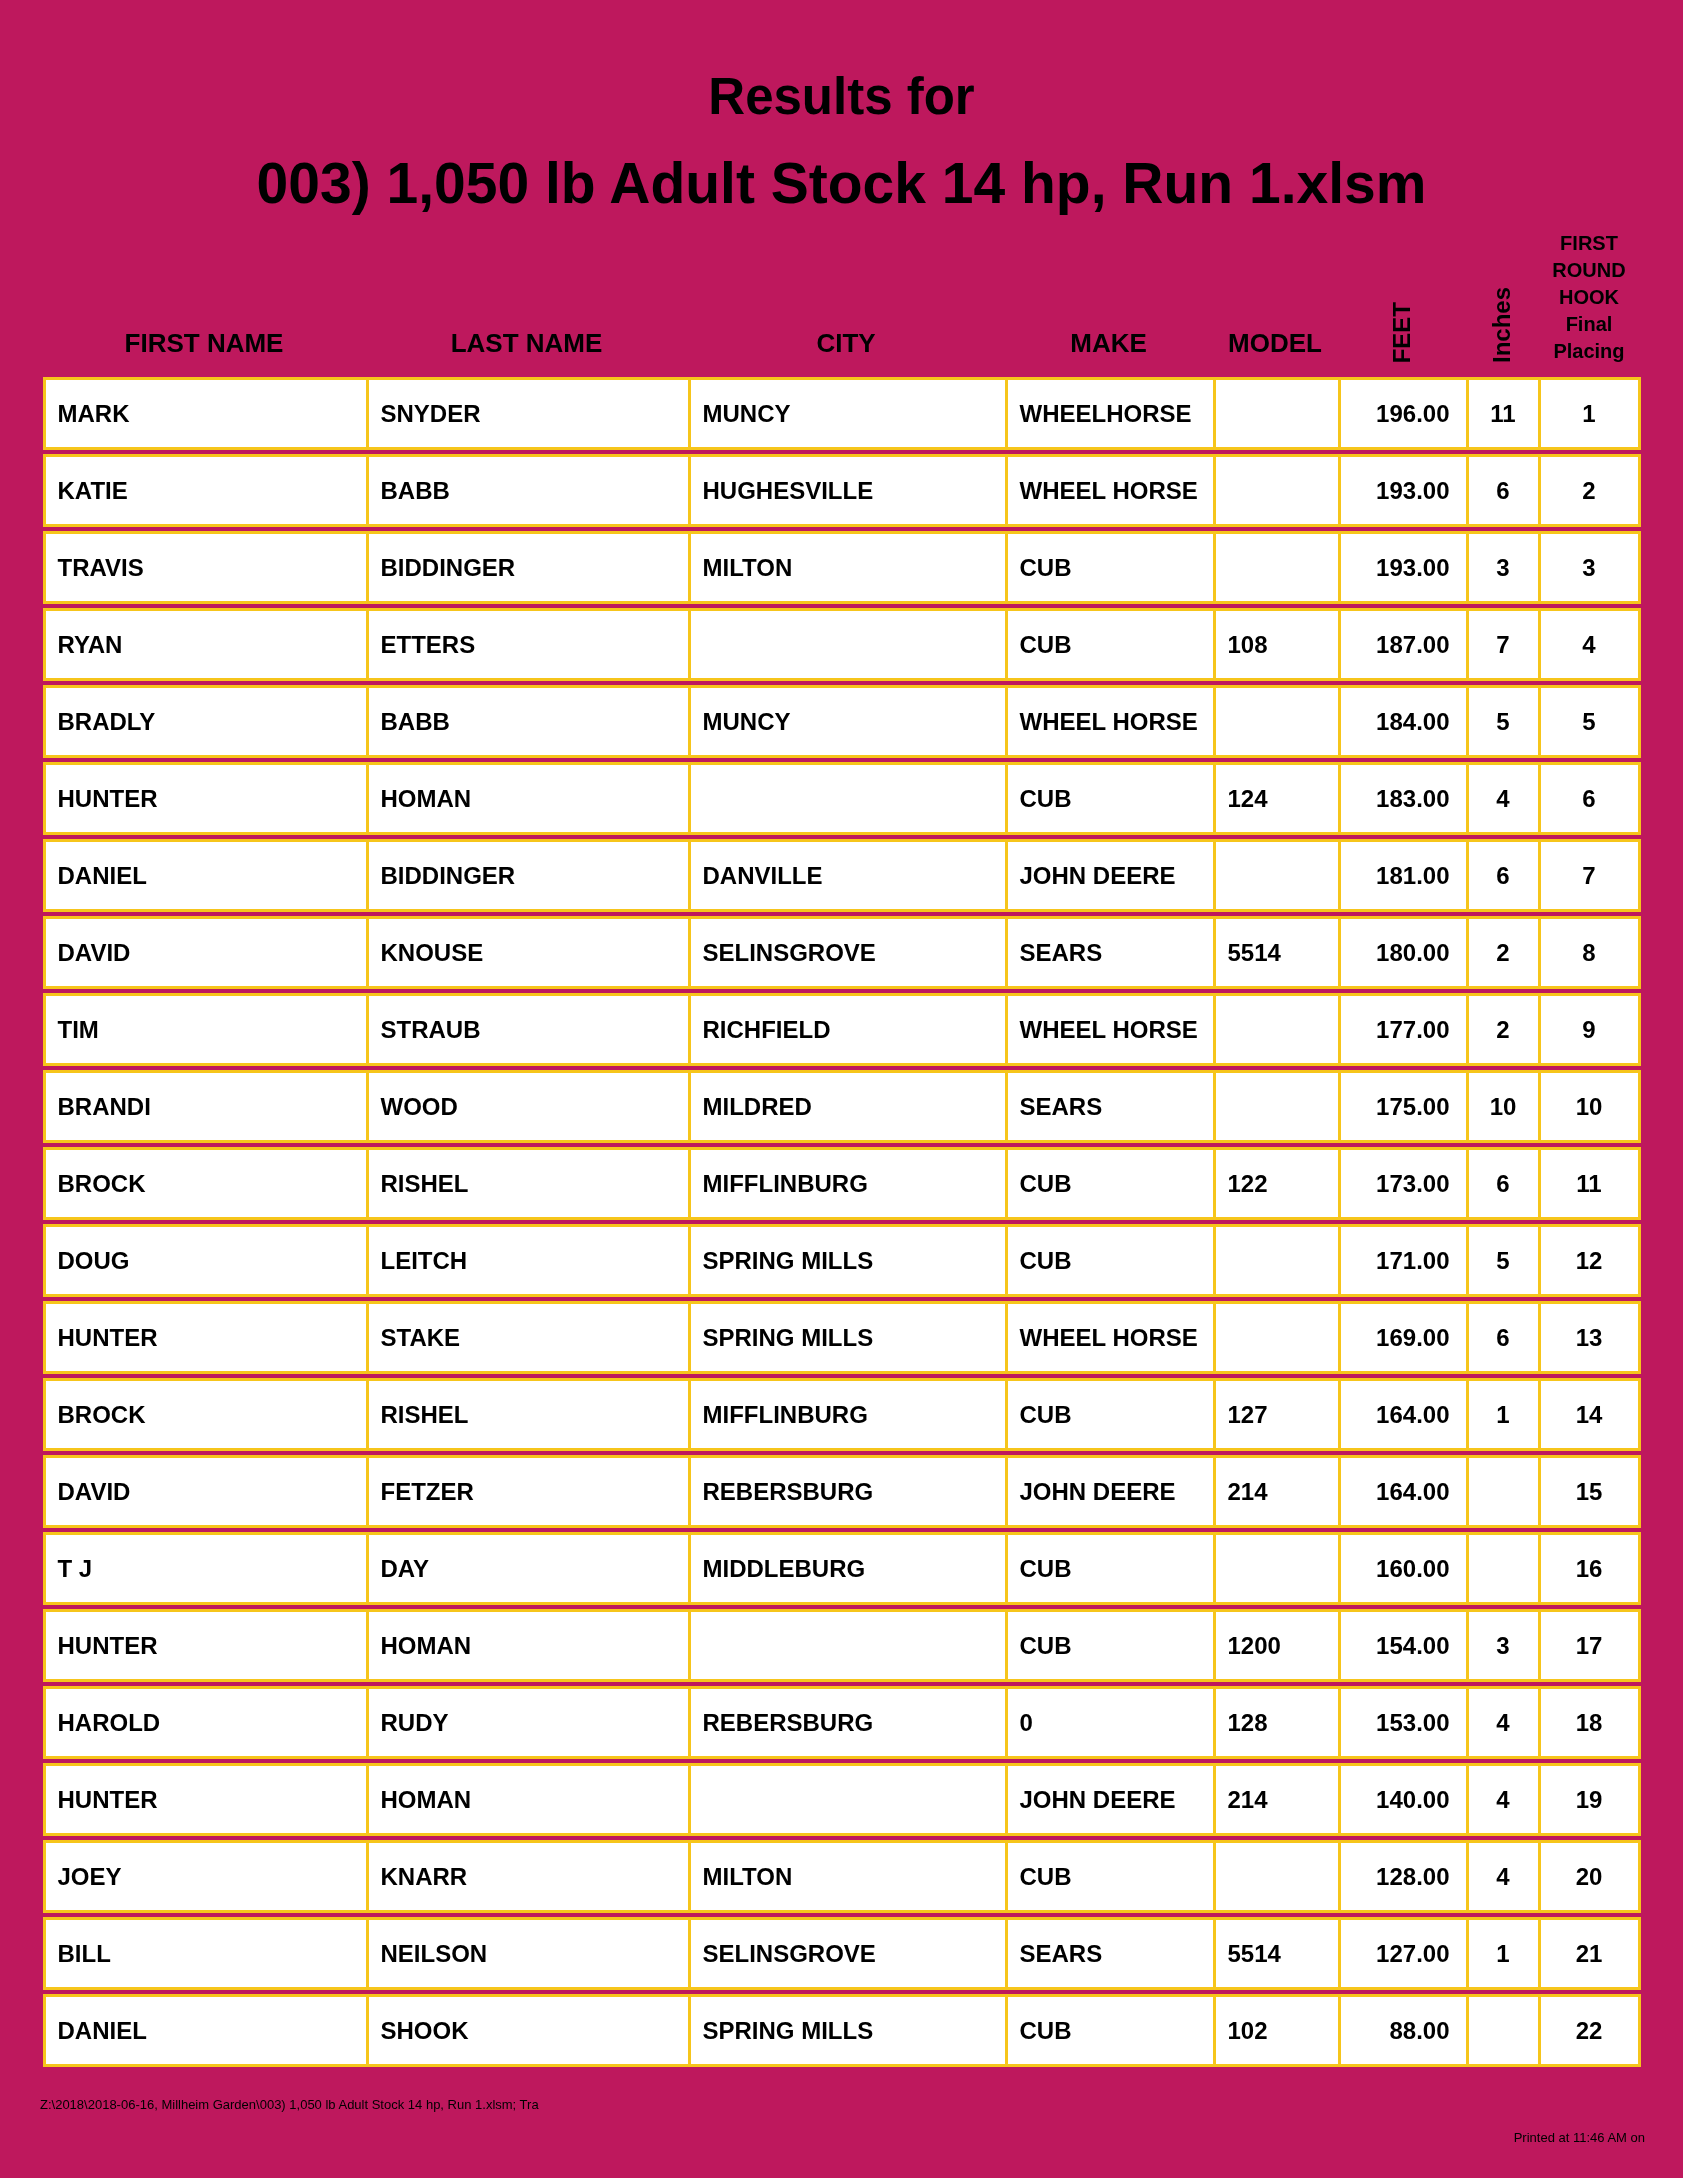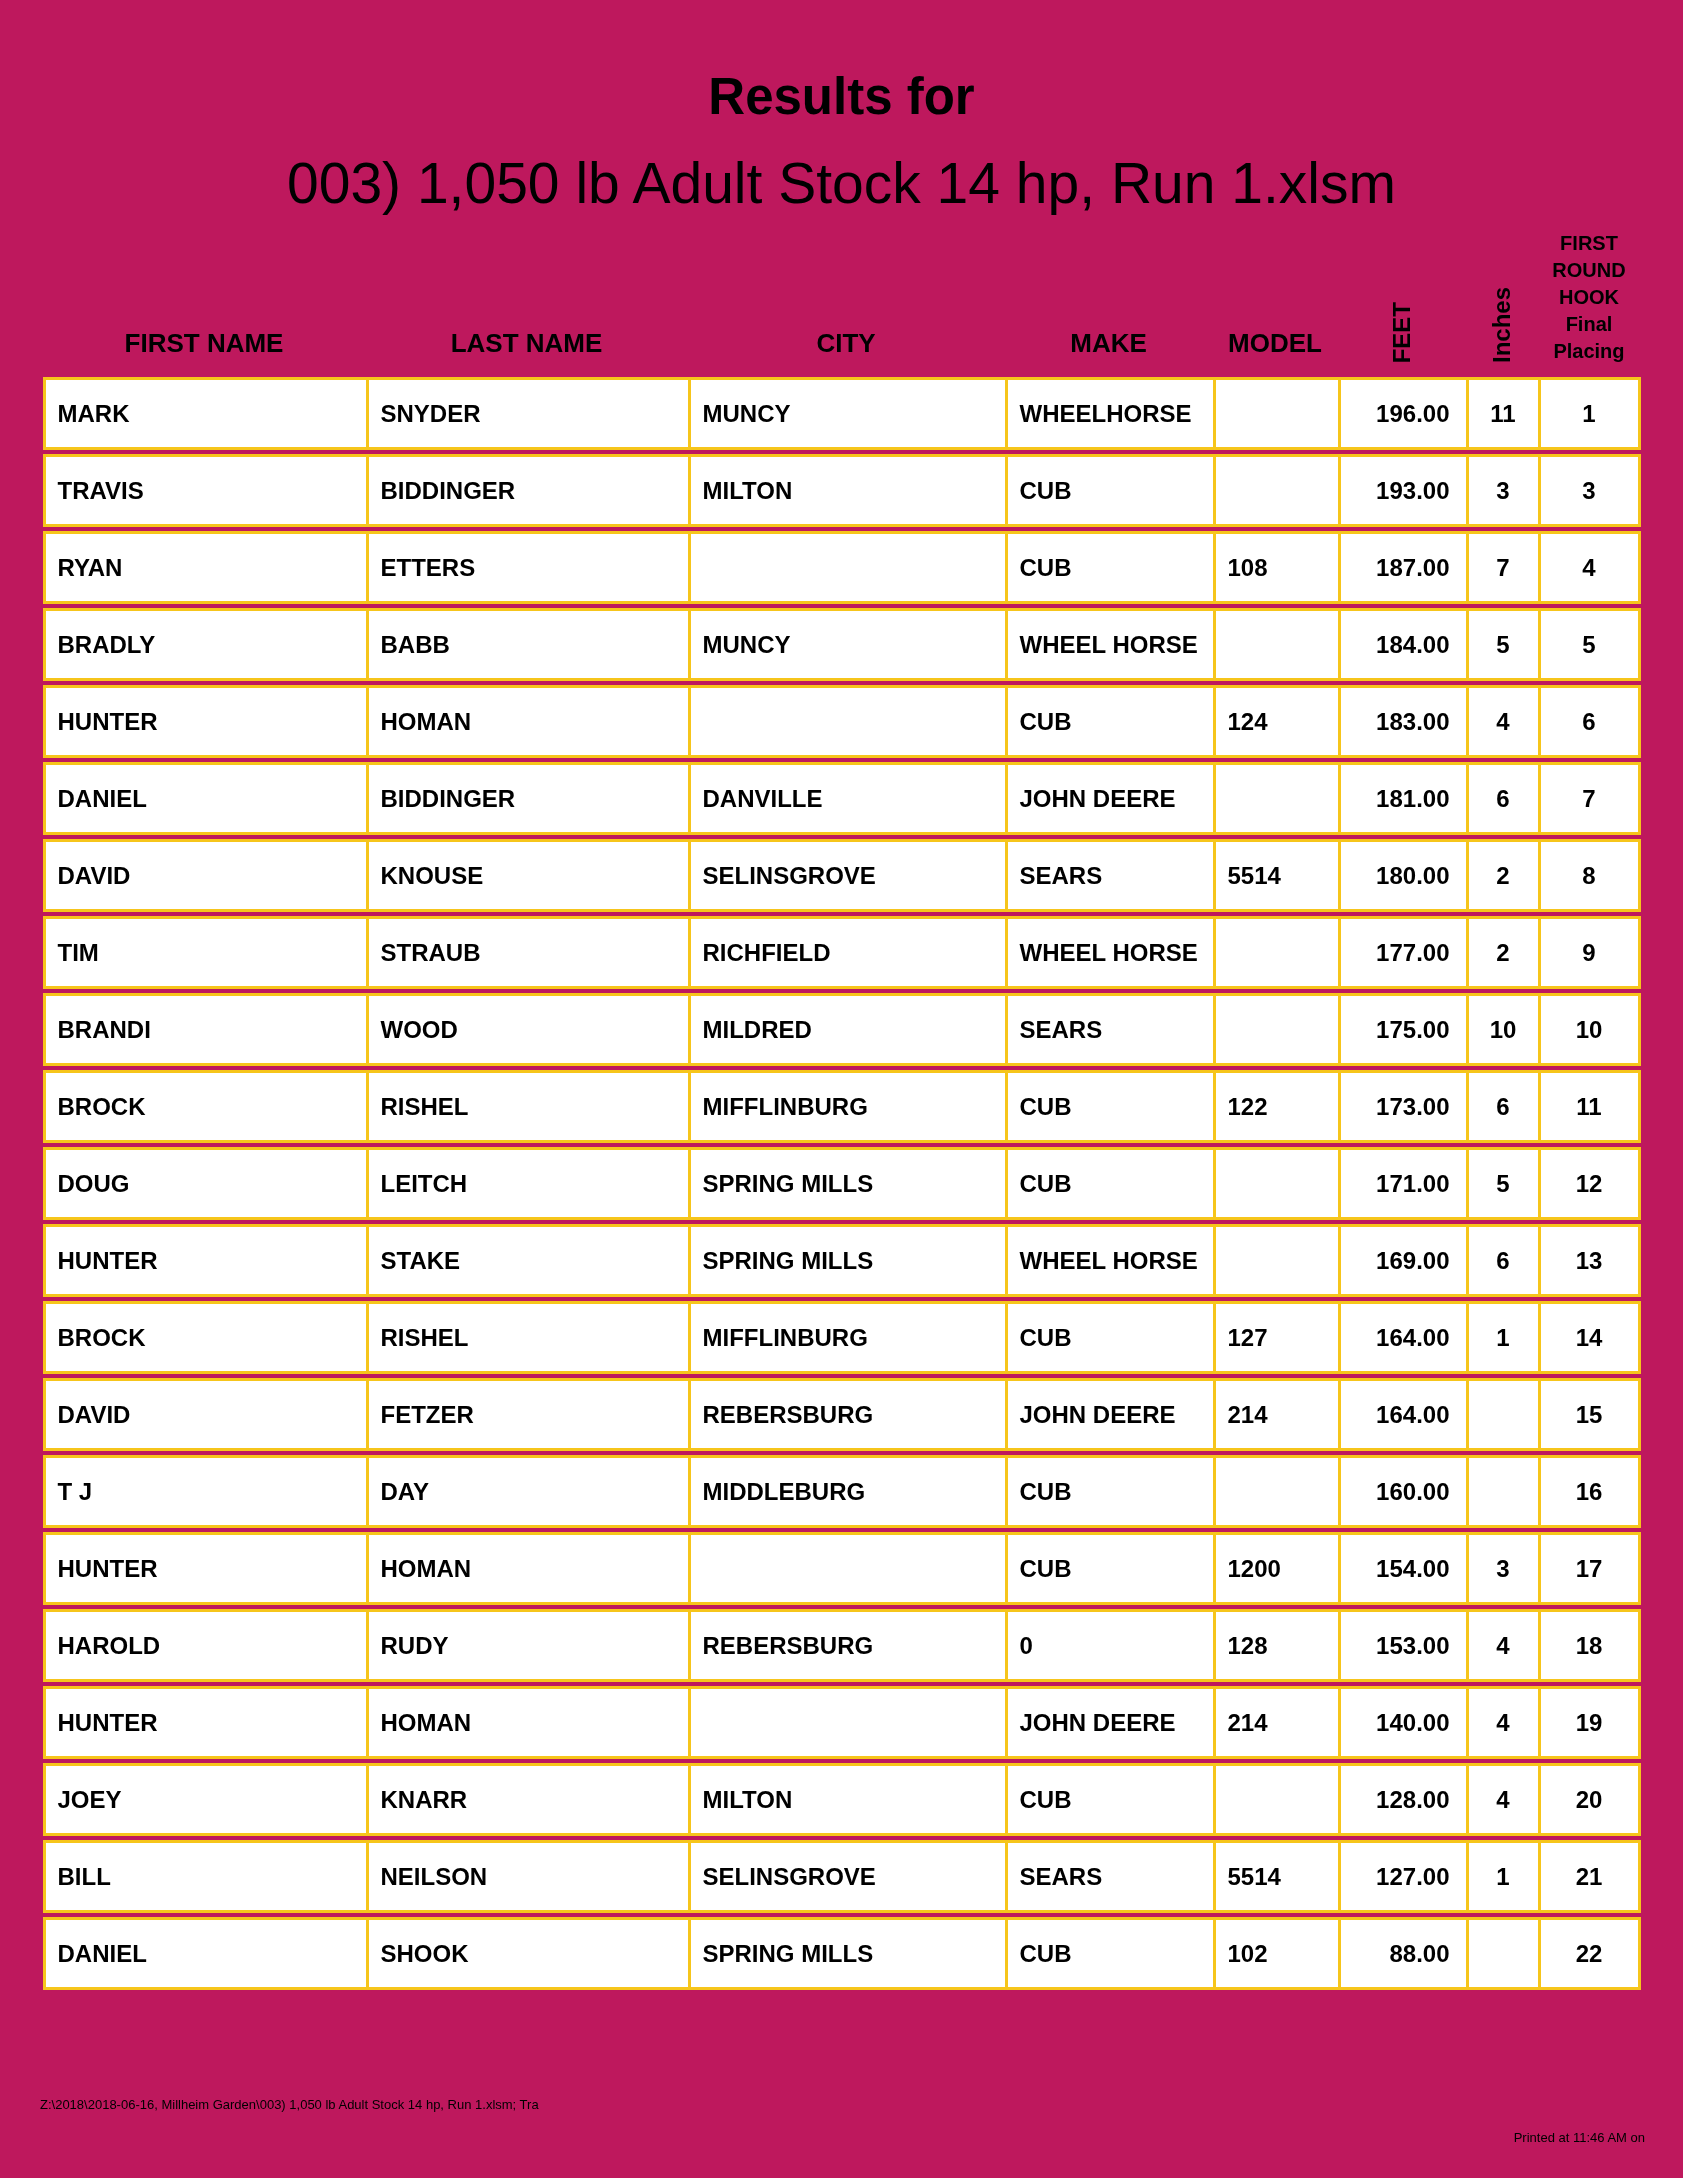--- a/index.html
+++ b/index.html
@@ -20,21 +20,21 @@
     text-align: center;
     font-size: 51px;
     font-weight: bold;
     color: #000;
     letter-spacing: 0px;
   }
   .title-file {
     margin-top: 24px;
     text-align: center;
     font-size: 57px;
-    font-weight: normal;
+    font-weight: bold;
     color: #000;
   }
   table.results {
     border-collapse: separate;
     border-spacing: 0 4px;
     margin: 10px auto 0 auto;
     width: 1597px;
     table-layout: fixed;
   }
   thead th {
@@ -155,20 +155,30 @@
       <td>MARK</td>
       <td>SNYDER</td>
       <td>MUNCY</td>
       <td>WHEELHORSE</td>
       <td></td>
       <td class="num-right">196.00</td>
       <td class="num-center">11</td>
       <td class="num-center last">1</td>
     </tr>
 
+    <tr>
+      <td>KATIE</td>
+      <td>BABB</td>
+      <td>HUGHESVILLE</td>
+      <td>WHEEL HORSE</td>
+      <td></td>
+      <td class="num-right">193.00</td>
+      <td class="num-center">6</td>
+      <td class="num-center last">2</td>
+    </tr>
 
     <tr>
       <td>TRAVIS</td>
       <td>BIDDINGER</td>
       <td>MILTON</td>
       <td>CUB</td>
       <td></td>
       <td class="num-right">193.00</td>
       <td class="num-center">3</td>
       <td class="num-center last">3</td>

